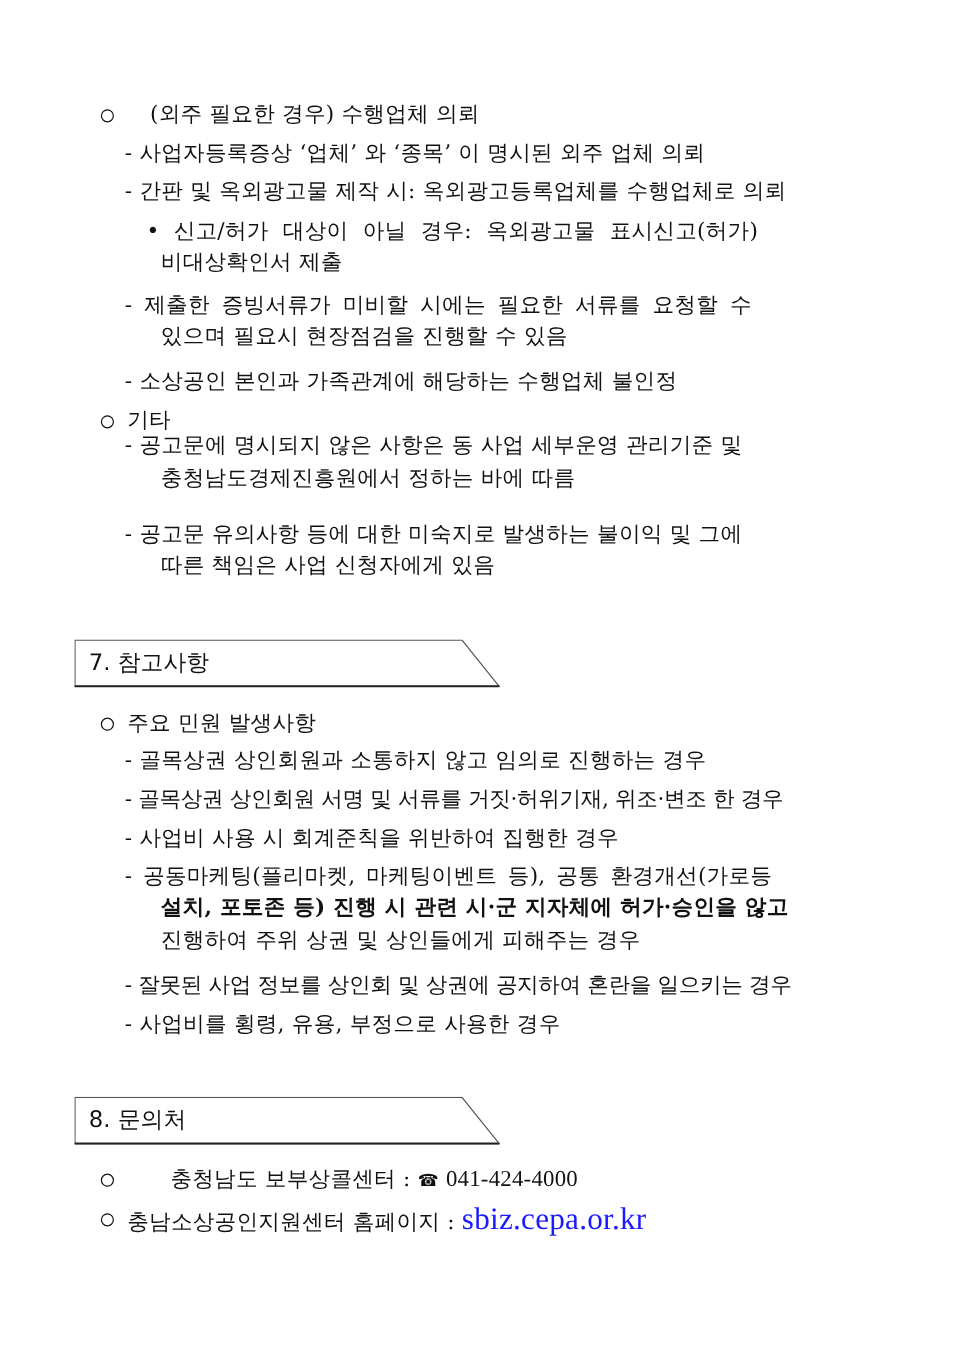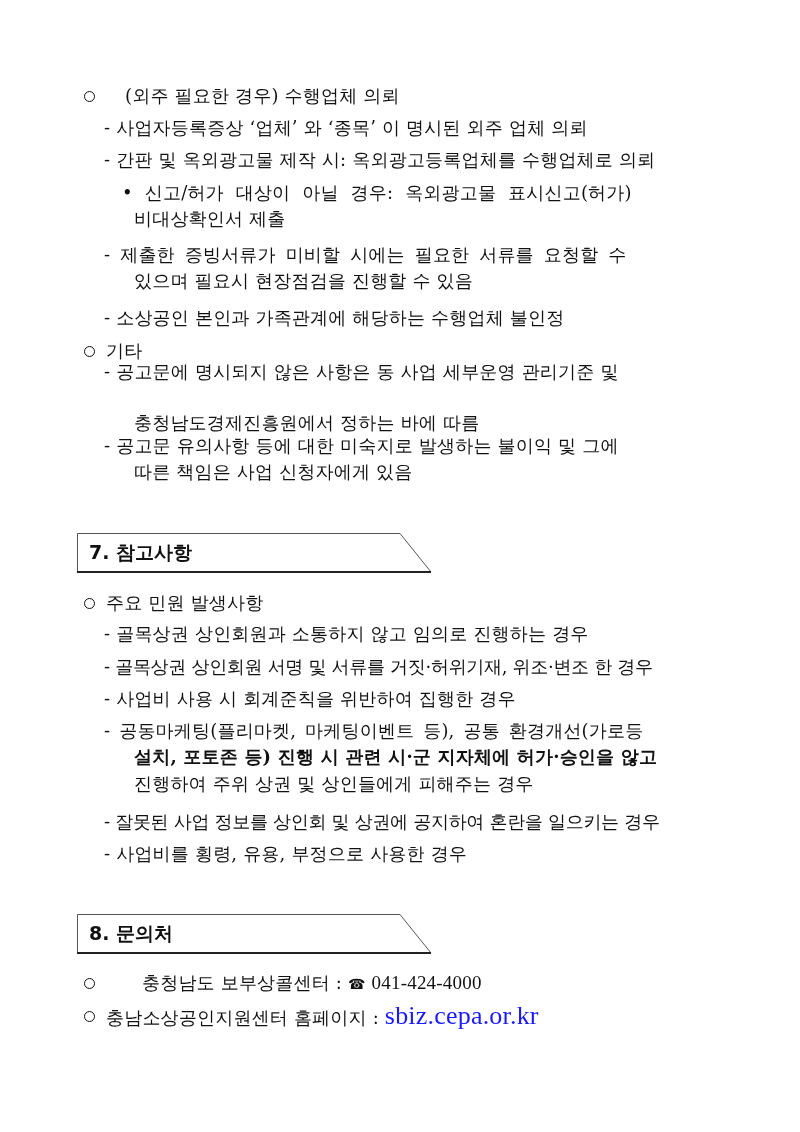--- a/index.html
+++ b/index.html
@@ -1,20 +1,20 @@
 <!DOCTYPE html>
 <html><head>
 <meta charset="utf-8">
 <style>
   html, body { margin: 0; padding: 0; background: #ffffff; }
   body { width: 800px; height: 1132px; position: relative; overflow: hidden;
          font-family: "DejaVu Serif", "Liberation Serif", serif; color: #111; }
   .line { position: absolute; font-size: 18px; line-height: 22px; white-space: nowrap; letter-spacing: 0.2px; }
   .circle { position: absolute; width: 11px; height: 11px; border: 1.6px solid #111; border-radius: 50%; box-sizing: border-box; }
-  .hdr { position: absolute; left: 77px; width: 355px; height: 52px; font-weight: bold; }
+  .hdr { position: absolute; left: 62px; width: 355px; height: 52px; }
   .hdr svg { position: absolute; left: 0; top: 0; }
   .hdr-title { position: absolute; left: 12px; top: 7px; font-family: "DejaVu Sans", "Liberation Sans", sans-serif; font-size: 19px; line-height: 24px; }
   .link { color: #1a1aff; font-family: "Liberation Serif", serif; font-size: 26px; }
   .mono-num { font-family: "Liberation Serif", serif; font-size: 19px; }
   .phone { font-size: 14px; }
 </style>
 </head>
 <body>
 
 <div class="circle" style="left:84px; top:91px;"></div>
@@ -24,21 +24,21 @@
 <div class="line" style="left:104px; top:149px;">- 간판 및 옥외광고물 제작 시: 옥외광고등록업체를 수행업체로 의뢰</div>
 <div class="line" style="left:122px; top:182px; word-spacing:6px;">• 신고/허가  대상이  아닐  경우:  옥외광고물  표시신고(허가)</div>
 <div class="line" style="left:134px; top:208px;">비대상확인서 제출</div>
 <div class="line" style="left:104px; top:244px; word-spacing:4px;">-  제출한  증빙서류가  미비할  시에는  필요한  서류를  요청할  수</div>
 <div class="line" style="left:134px; top:270px;">있으며 필요시 현장점검을 진행할 수 있음</div>
 <div class="line" style="left:104px; top:307px;">- 소상공인 본인과 가족관계에 해당하는 수행업체 불인정</div>
 
 <div class="circle" style="left:84px; top:346px;"></div>
 <div class="line" style="left:106px; top:340px;">기타</div>
 <div class="line" style="left:104px; top:361px;">- 공고문에 명시되지 않은 사항은 동 사업 세부운영 관리기준 및</div>
-<div class="line" style="left:134px; top:412px;">충청남도경제진흥원에서 정하는 바에 따름</div>
+<div class="line" style="left:134px; top:388px;">충청남도경제진흥원에서 정하는 바에 따름</div>
 <div class="line" style="left:104px; top:435px;">- 공고문 유의사항 등에 대한 미숙지로 발생하는 불이익 및 그에</div>
 <div class="line" style="left:134px; top:461px;">따른 책임은 사업 신청자에게 있음</div>
 
 <div class="hdr" style="top:533px;">
   <svg width="355" height="40" viewBox="0 0 355 40">
     <polygon points="0.5,0.5 323,0.5 354,39 0.5,39" fill="#ffffff" stroke="#555" stroke-width="1"></polygon>
     <line x1="0" y1="39" x2="354" y2="39" stroke="#222" stroke-width="2"></line>
   </svg>
   <div class="hdr-title">7. 참고사항</div>
 </div>

